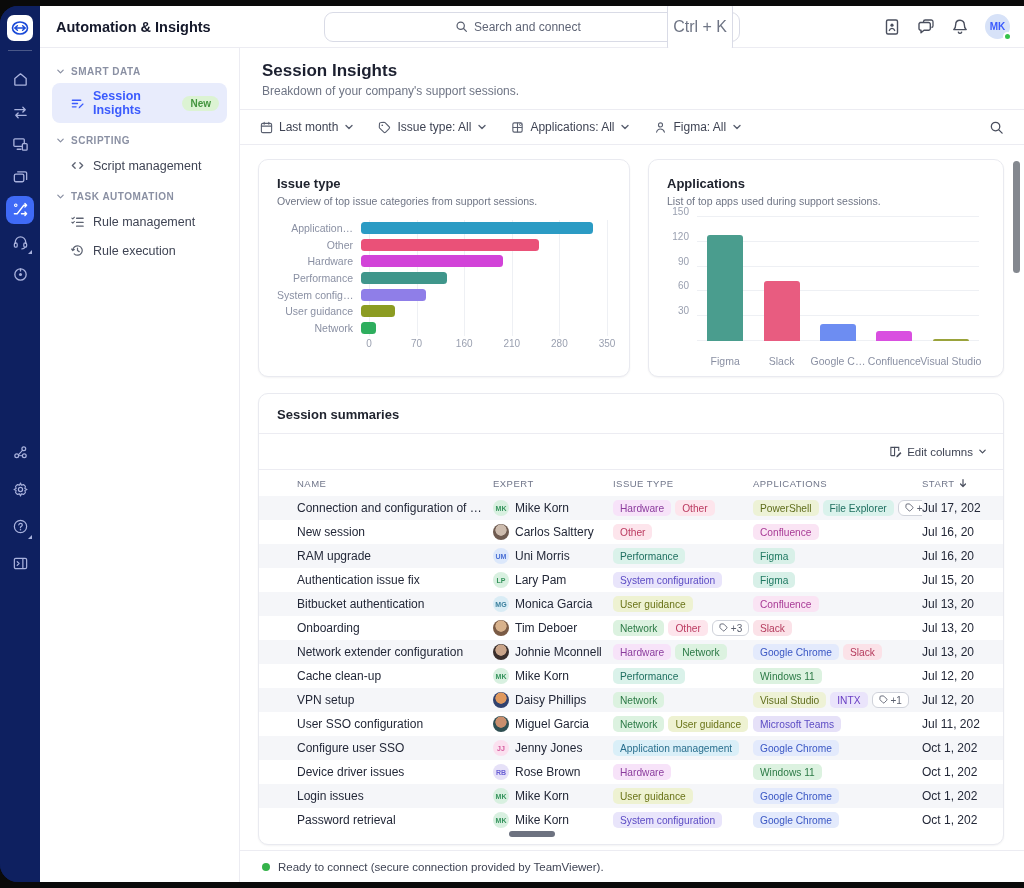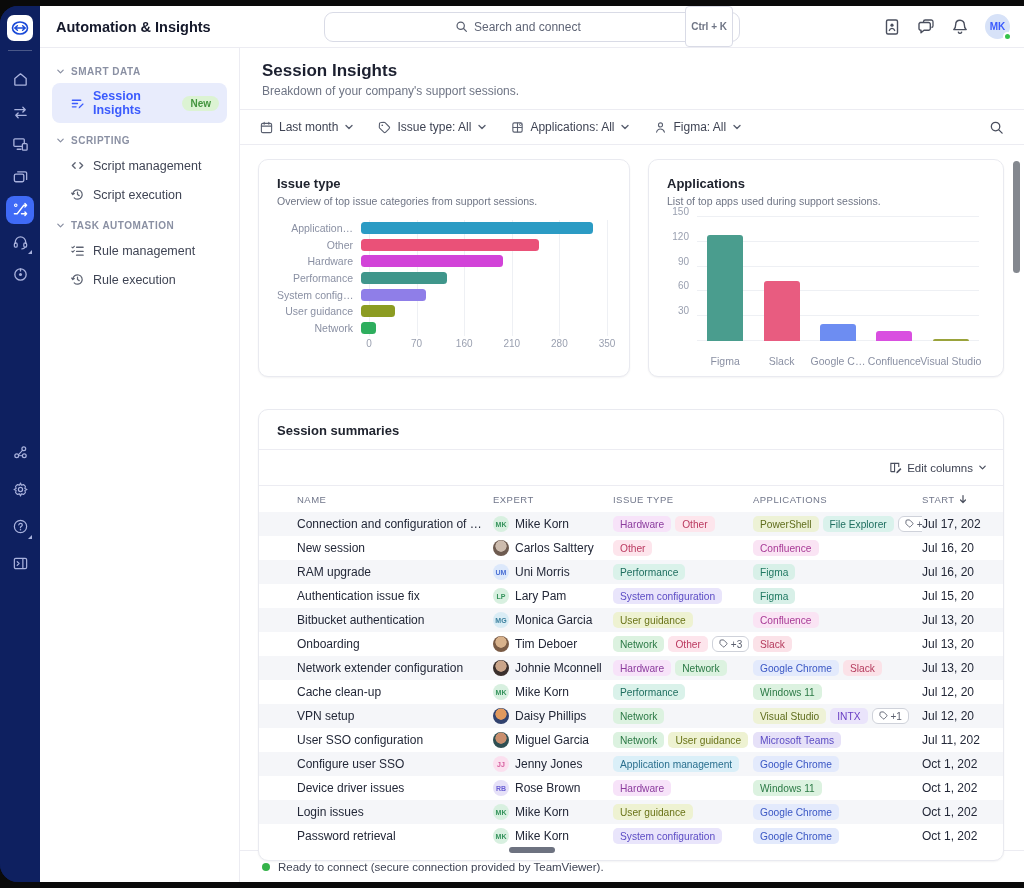--- a/index.html
+++ b/index.html
@@ -18,21 +18,21 @@
   .rail-bottom { margin-top:auto; margin-bottom:300px; display:flex; flex-direction:column; align-items:center; }
 
   
   .app { flex:1; min-width:0; display:flex; flex-direction:column; background:#0e2060; }
   .topbar { height:42px; background:#fff; border-bottom:1px solid #ececf2; display:flex; align-items:center; padding:0 14px 0 16px; position:relative; flex:none; }
   .app-title { font-size:14.5px; font-weight:700; color:#15192b; }
   .searchbox { position:absolute; left:50%; transform:translateX(-50%); width:416px; height:30px; border:1px solid #d9dbe6; border-radius:9px; display:flex; align-items:center; padding:0 6px 0 10px; background:#fff; }
   .searchbox .mag { color:#5a6070; width:13px; height:13px; margin-left:120px; flex:none; }
   .searchbox input { border:none; outline:none; flex:1; font-size:12px; color:#333; padding:0 6px; font-family:inherit; background:transparent; }
   .searchbox input::placeholder { color:#5f6576; }
-  .kbd { font-size:10px; color:#6f7585; border:1px solid #d9dbe6; border-radius:4px; padding:14px 5px; background:#fff; white-space:nowrap;font-weight:bold; }
+  .kbd { font-size:16px; color:#6f7585; border:1px solid #d9dbe6; border-radius:4px; padding:14px 5px; background:#fff; white-space:nowrap; }
   .top-icons { margin-left:auto; display:flex; align-items:center; gap:16px; }
   .top-icons .tib { width:18px; height:18px; color:#4a4f5e; }
   .avatar-top { width:25px; height:25px; border-radius:50%; background:#d7e2f8; color:#3b5bfd; font-size:10px; font-weight:700; display:flex; align-items:center; justify-content:center; position:relative; }
   .avatar-top .dot { position:absolute; right:-2px; bottom:-2px; width:9px; height:9px; border-radius:50%; background:#35c24a; border:2px solid #fff; }
 
   .body { flex:1; min-height:0; display:flex; background:#fff; }
 
   
   .sidebar { width:200px; border-right:1px solid #ececf2; background:#fff; padding:14px 12px; flex:none; }
   .sec-label { display:flex; align-items:center; gap:6px; color:#8a90a3; font-size:10px; letter-spacing:.05em; font-weight:700; padding:4px 4px; margin-top:8px; }
@@ -79,21 +79,21 @@
 
   
   .vchart { margin-top:10px; position:relative; height:150px; margin-left:30px; margin-right:6px; }
   .vplot { position:absolute; left:0; right:0; top:0; bottom:26px; }
   .vgridline { position:absolute; left:0; right:0; height:1px; background:#eef0f4; }
   .vylabel { position:absolute; right:100%; transform:translateY(-50%); padding-right:8px; font-size:10px; color:#9aa0b0; }
   .vbar { position:absolute; bottom:0; width:36px; border-radius:3px 3px 0 0; }
   .vxlabel { position:absolute; bottom:0; transform:translateX(-50%); font-size:10.5px; color:#8a90a3; white-space:nowrap; }
 
   
-  .summaries { margin-top:32px; height:452px; overflow:hidden; position:relative; display:flex; flex-direction:column; }
+  .summaries { margin-top:16px; height:452px; overflow:hidden; position:relative; display:flex; flex-direction:column; }
   .sum-title { padding:13px 18px 11px; font-size:13px; font-weight:700; color:#20242f; border-bottom:1px solid #ececf2; }
   .sum-toolbar { height:36px; display:flex; align-items:center; justify-content:flex-end; padding:0 16px; border-bottom:1px solid #ececf2; }
   .editcols { display:flex; align-items:center; gap:5px; font-size:11.5px; color:#3f4454; }
   .editcols .icn { width:13px; height:13px; color:#4a4f5e; }
   .editcols .chev { width:9px; height:9px; color:#4a4f5e; }
   .tgrid { display:grid; grid-template-columns:196px 120px 140px 169px minmax(0,1fr); align-items:center; padding-left:38px; }
   .thead { height:26px; }
   .thead span { font-size:9.5px; letter-spacing:.05em; color:#70768a; font-weight:400; display:flex; align-items:center; gap:3px; }
   .thead .sort { width:10px; height:10px; color:#4a4f5e; }
   .trow { height:24px; font-size:12px; color:#232838; }
@@ -273,29 +273,20 @@
             </span>
             <span>SCRIPTING</span>
           </div>
           <div class="side-item">
             <span class="icn">
               <svg viewBox="0 0 16 16" fill="none">
                 <path d="m5.5 5-3 3 3 3M10.5 5l3 3-3 3" stroke="currentColor" stroke-width="1.4" stroke-linecap="round" stroke-linejoin="round"></path>
               </svg>
             </span>
             <span>Script management</span>
-          </div>
-          <div class="side-item">
-            <span class="icn">
-              <svg viewBox="0 0 16 16" fill="none">
-                <path d="M3 8a5 5 0 1 1 1.5 3.6M3 8 1.8 6.5M3 8l1.6-1" stroke="currentColor" stroke-width="1.3" stroke-linecap="round" stroke-linejoin="round"></path>
-                <path d="M8 5.5V8l1.8 1.2" stroke="currentColor" stroke-width="1.3" stroke-linecap="round"></path>
-              </svg>
-            </span>
-            <span>Script execution</span>
           </div>
           <div class="sec-label">
             <span class="chev" style="width:9px;height:9px">
               <svg viewBox="0 0 10 10" fill="none">
                 <path d="m2 3.5 3 3 3-3" stroke="currentColor" stroke-width="1.4" stroke-linecap="round" stroke-linejoin="round"></path>
               </svg>
             </span>
             <span>TASK AUTOMATION</span>
           </div>
           <div class="side-item">

